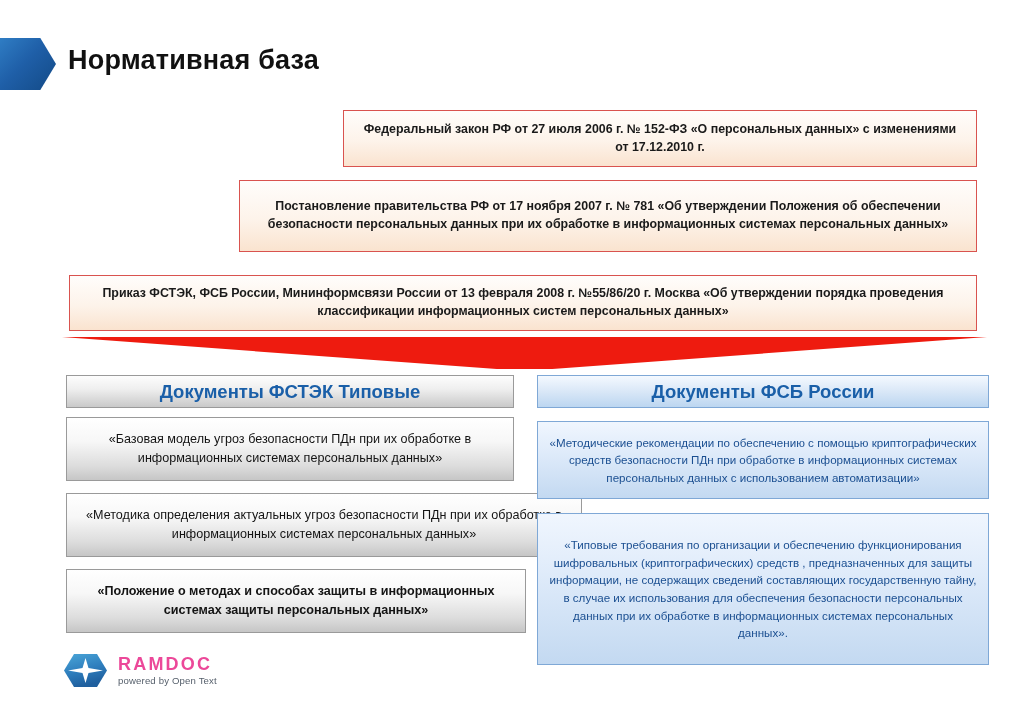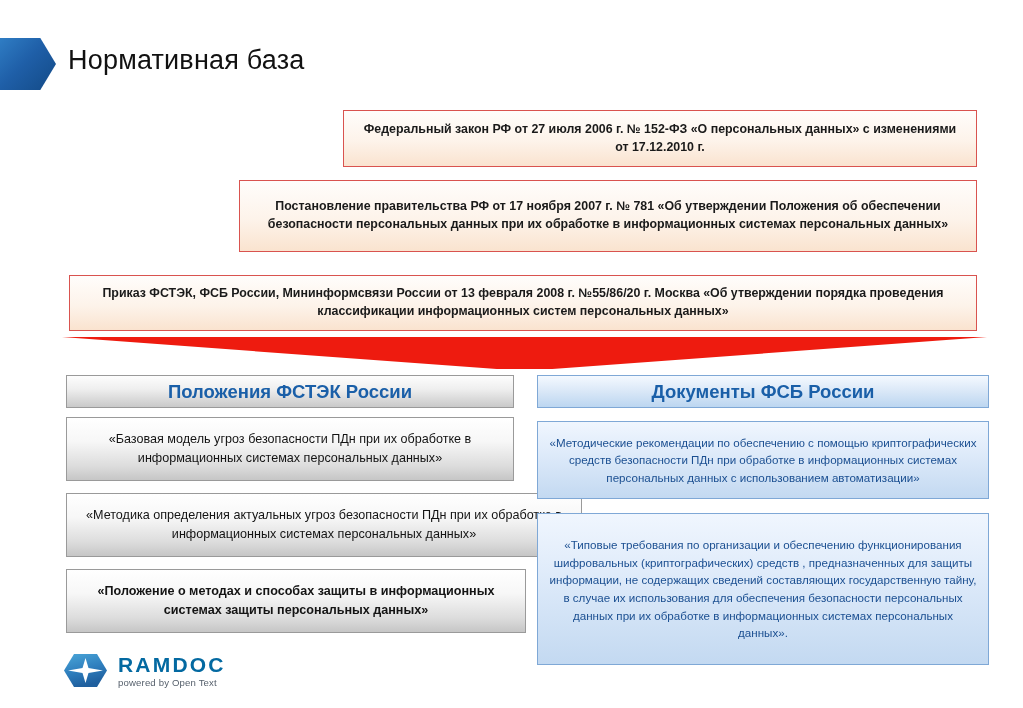--- a/index.html
+++ b/index.html
@@ -29,21 +29,21 @@
     height: 52px;
     background: linear-gradient(135deg, #2f7dc4 0%, #1f5fa8 45%, #134a86 100%);
     clip-path: polygon(0% 0%, 72% 0%, 100% 50%, 72% 100%, 0% 100%);
   }
 
   .page-title {
     position: absolute;
     left: 68px;
     top: 45px;
     font-size: 27px;
-    font-weight: 400;
+    font-weight: 700;
     color: #111111;
     letter-spacing: 0.2px;
     white-space: nowrap;
   }
 
   
   .law-box {
     position: absolute;
     border: 1.5px solid #d9534f;
     background: linear-gradient(180deg, #fffdfb 0%, #fdf3ea 55%, #fae3cf 100%);
@@ -148,24 +148,24 @@
     gap: 9px;
   }
   .logo-mark {
     position: relative;
     width: 47px;
     height: 37px;
     flex: none;
   }
   .logo-text { display: flex; flex-direction: column; line-height: 1; }
   .logo-word {
-    font-size: 21px;
+    font-size: 18px;
     font-weight: bold;
     letter-spacing: 2.2px;
-    color: #0369a1;
+    color: #ec4899;
   }
   .logo-tag {
     font-size: 9.6px;
     color: #555f6b;
     letter-spacing: 0.15px;
     margin-top: 3px;
   }
 </style>
 </head>
 <body>
@@ -184,21 +184,21 @@
 «Об утверждении Положения об обеспечении безопасности персональных данных при их обработке в информационных системах  персональных данных»</div>
   </div>
   <div class="law-box" id="law-3">
     <div class="txt">Приказ ФСТЭК, ФСБ России, Мининформсвязи России от 13 февраля 2008 г. №55/86/20  г. Москва
 «Об утверждении порядка проведения классификации информационных систем  персональных данных»</div>
   </div>
 
   <div class="red-arrow"></div>
 
   <div class="col-header" id="hdr-fstec">
-    <div class="txt">Положения ФСТЭК России</div>
+    <div class="txt">Документы ФСТЭК Типовые</div>
   </div>
   <div class="col-header" id="hdr-fsb">
     <div class="txt">Документы ФСБ России</div>
   </div>
 
   <div class="doc-gray" id="fstec-1">
     <div class="txt">«Базовая модель угроз безопасности ПДн при  их обработке в информационных системах персональных данных»</div>
   </div>
   <div class="doc-gray" id="fstec-2">
     <div class="txt">«Методика определения актуальных угроз безопасности ПДн при их обработке в информационных системах персональных данных»</div>

